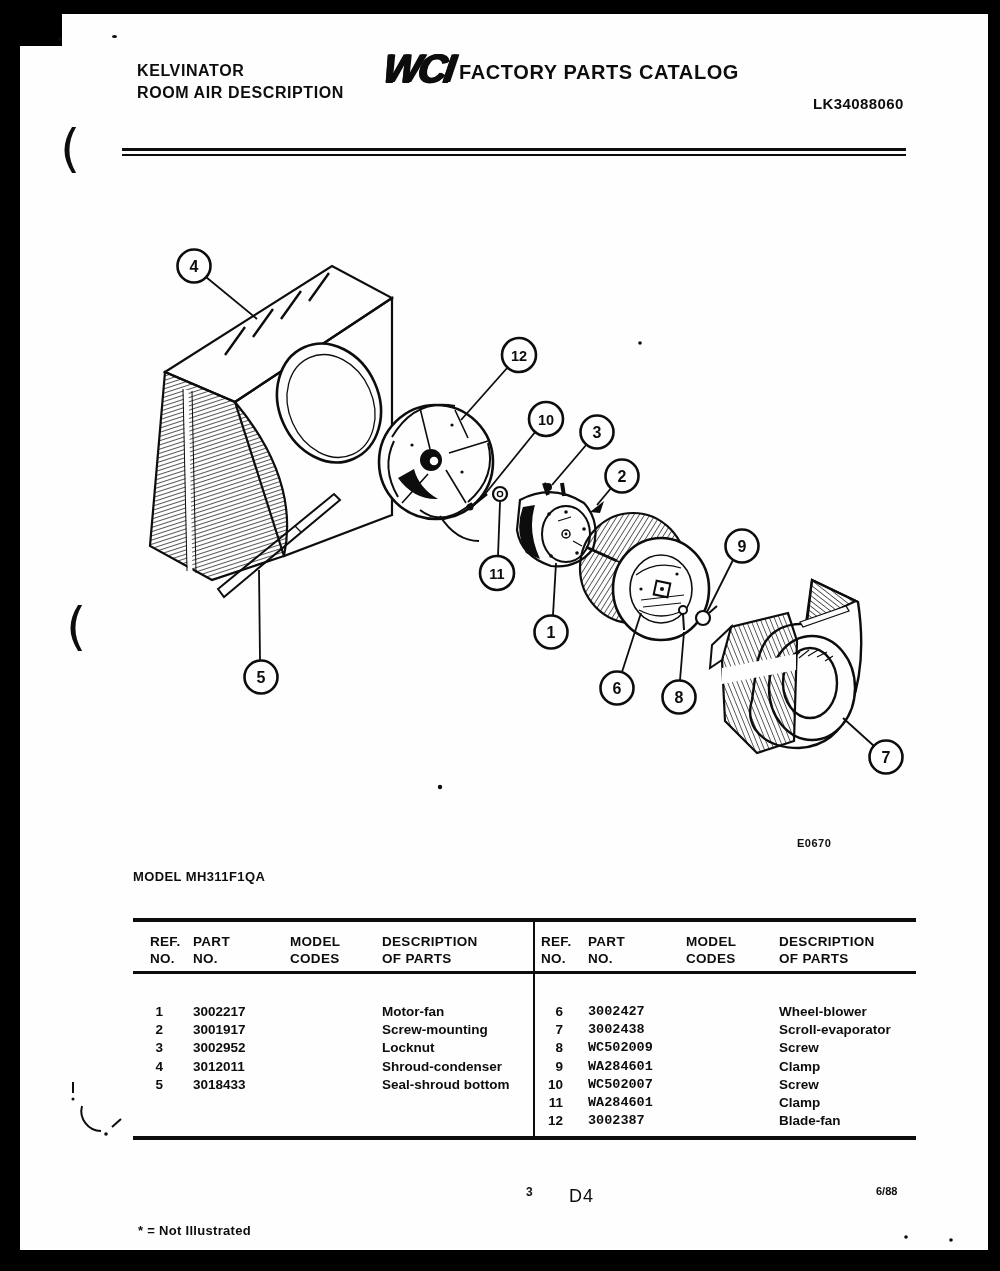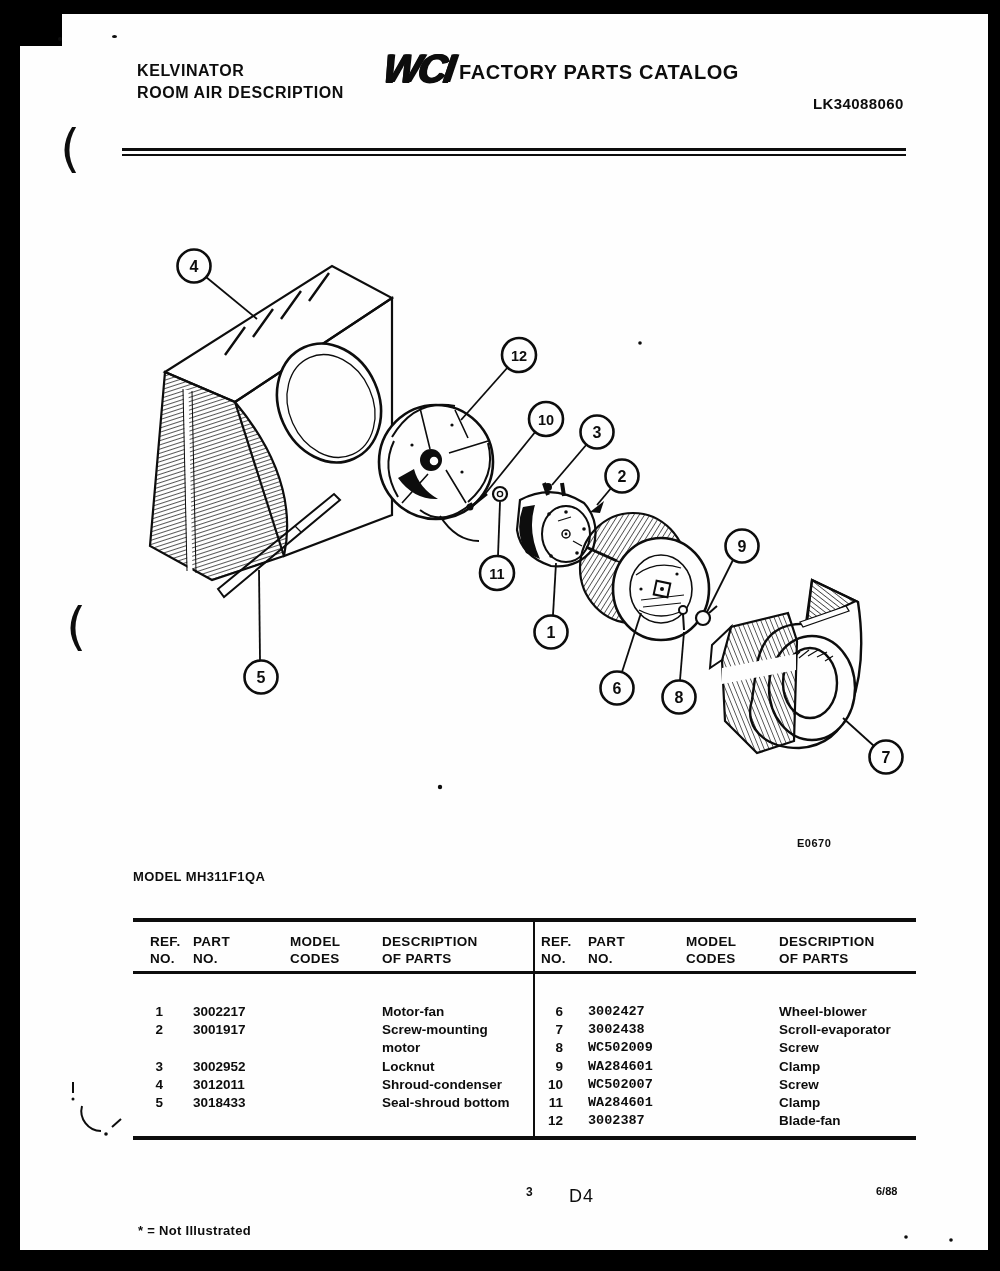--- a/index.html
+++ b/index.html
@@ -309,26 +309,20 @@
         <span class="c-model"></span>
         <span class="c-desc">Motor-fan</span>
       </div>
       <div class="prow">
         <span class="c-ref">2</span>
         <span class="c-part">3001917</span>
         <span class="c-model"></span>
         <span class="c-desc">Screw-mounting</span>
       </div>
       <div class="prow">
-        <span class="c-ref"></span>
-        <span class="c-part"></span>
-        <span class="c-model"></span>
-        <span class="c-desc">motor</span>
-      </div>
-      <div class="prow">
         <span class="c-ref">3</span>
         <span class="c-part">3002952</span>
         <span class="c-model"></span>
         <span class="c-desc">Locknut</span>
       </div>
       <div class="prow">
         <span class="c-ref">4</span>
         <span class="c-part">3012011</span>
         <span class="c-model"></span>
         <span class="c-desc">Shroud-condenser</span>

